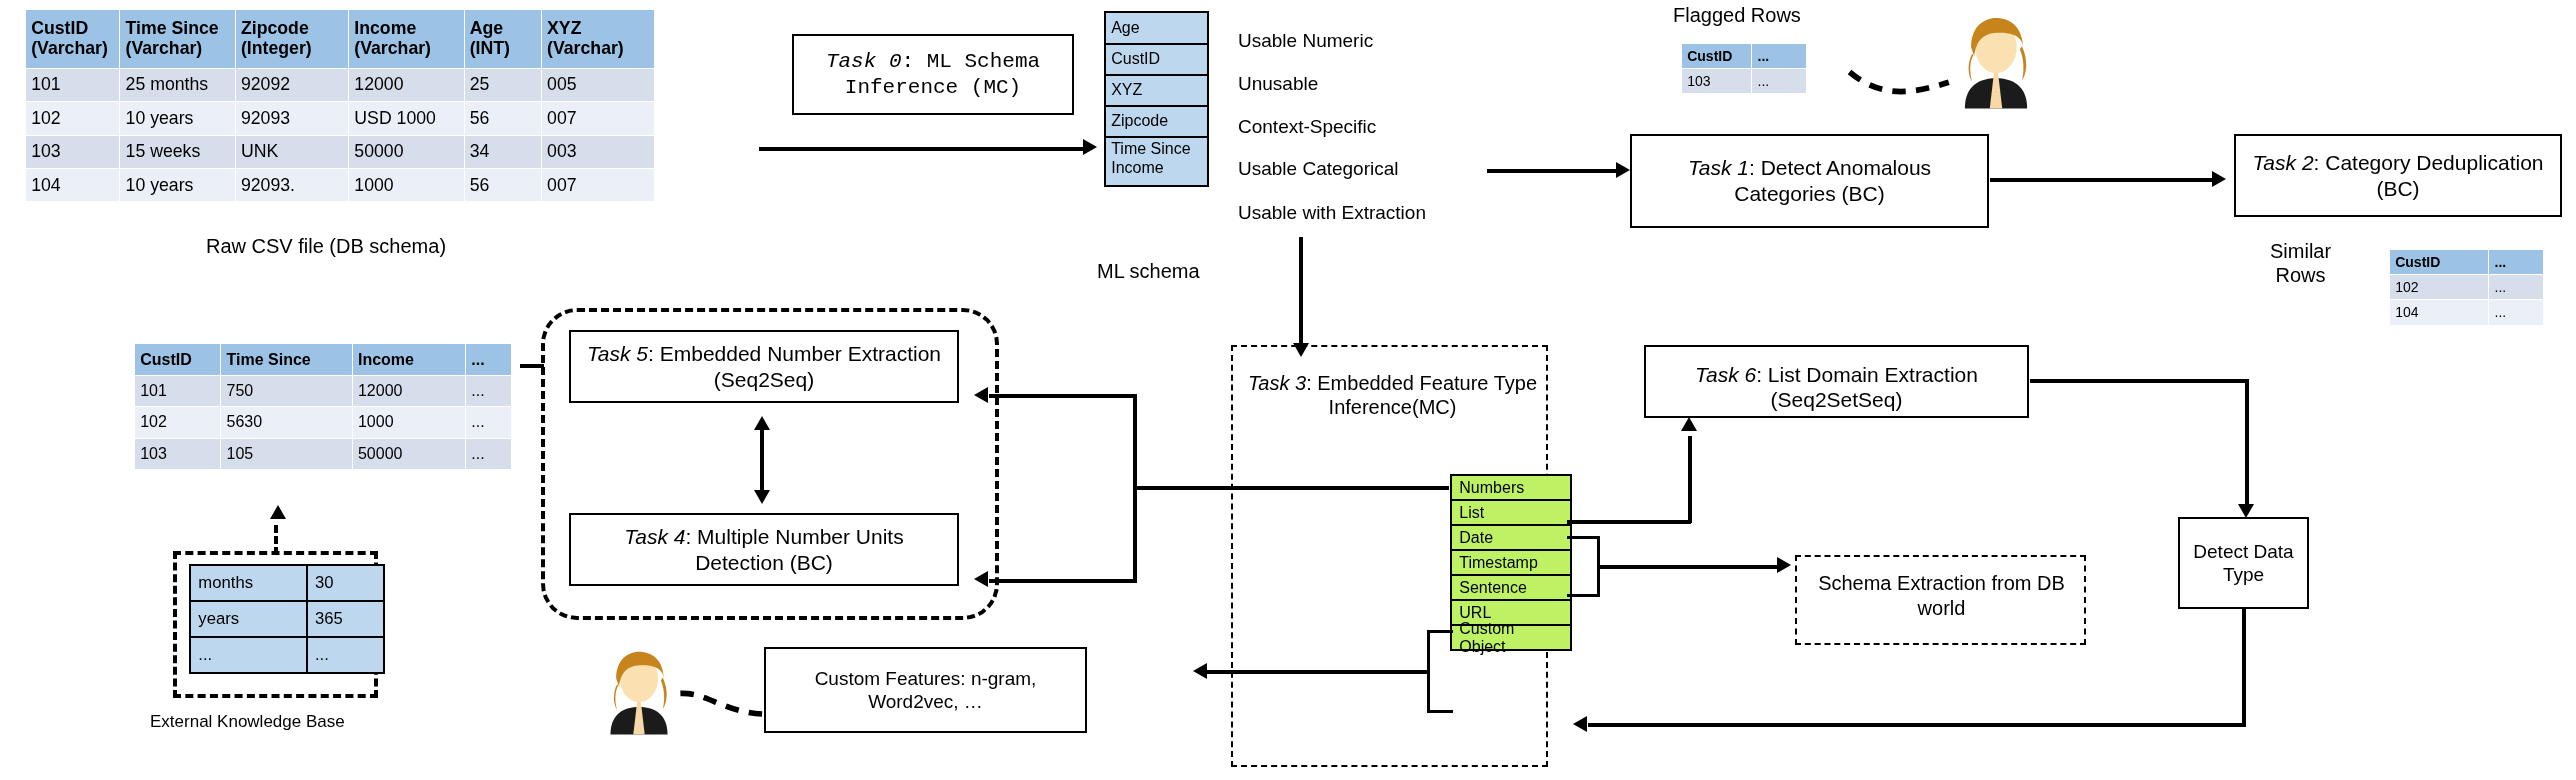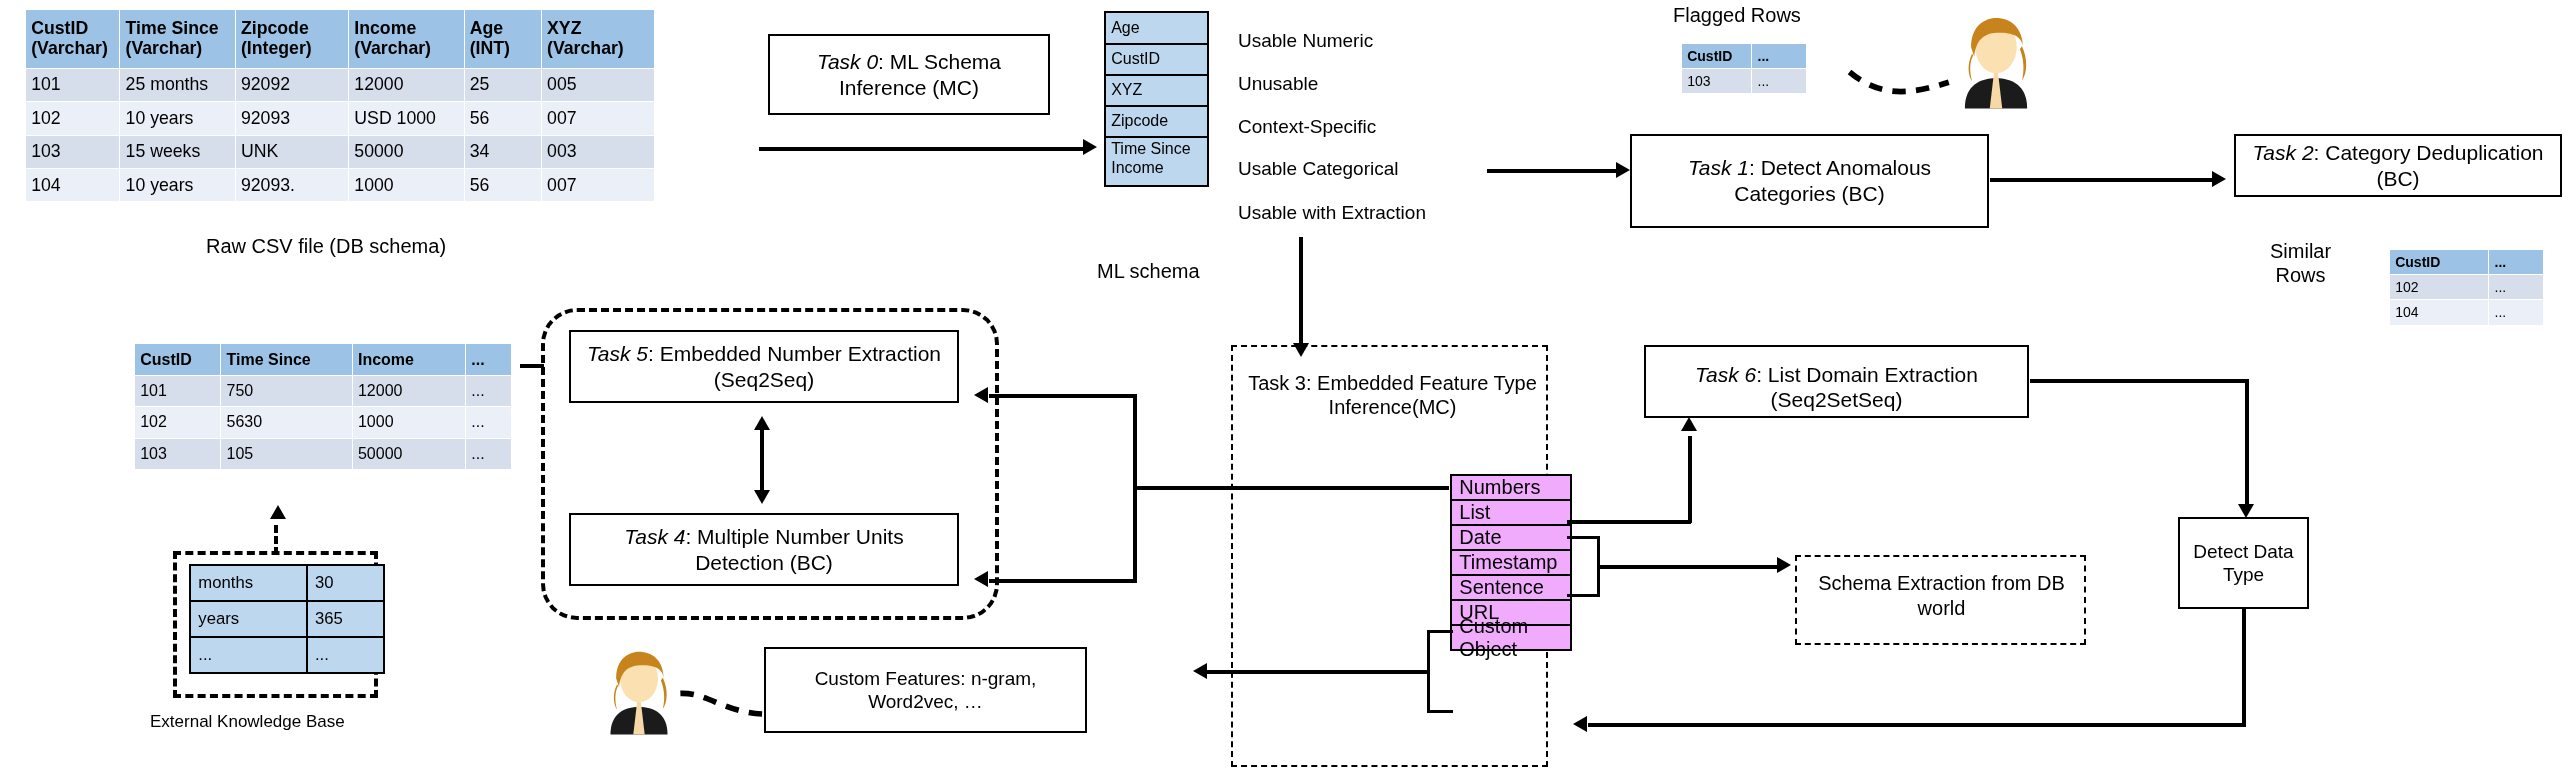--- a/index.html
+++ b/index.html
@@ -39,22 +39,22 @@
   .vlist .vrow{
     border-bottom:2.1px solid #000;background:#BDD7EE;
     font-size:16px;padding:3.1px 5.2px;line-height:1.18;
     display:flex;align-items:center;
   }
   .vlist .vrow:last-child{border-bottom:none;}
 
   
   .flist{border:2.1px solid #000;background:#BDD7EE;}
   .flist .frow{
-    border-bottom:2.1px solid #000;background:#f0abfc;
-    font-size:20px;padding:0 7.3px;height:23px;
+    border-bottom:2.1px solid #000;background:#bef264;
+    font-size:16px;padding:0 7.3px;height:23px;
     display:flex;align-items:center;
   }
   .flist .frow:last-child{border-bottom:none;}
 
   
   .tbox{
     border:2.1px solid #000;background:#fff;
     display:flex;align-items:center;justify-content:center;
     text-align:center;font-size:21px;line-height:1.22;
     padding:3.1px 7.3px;box-sizing:border-box;
@@ -147,21 +147,21 @@
       <td>10 years</td>
       <td>92093.</td>
       <td>1000</td>
       <td>56</td>
       <td>007</td>
     </tr>
   </tbody>
 </table>
 <div class="abs plain-label" style="left:206px;top:235px;">Raw CSV file (DB schema)</div>
 
-<div class="abs tbox" style="left:768px;top:34px;width:282px;height:81px;">
+<div class="abs tbox" style="left:792px;top:34px;width:282px;height:81px;font-family:Liberation Mono, monospace;">
   <div>
     <span class="ital">Task 0</span><span>: ML Schema Inference (MC)</span>
   </div>
 </div>
 
 <div class="abs hline" style="left:759px;top:147px;width:325px;"></div>
 <div class="abs ahead-r" style="left:1083px;top:139px;"></div>
 
 <div class="abs vlist" style="left:1104px;top:11.4px;width:101px;">
   <div class="vrow" style="height:23px;">Age</div>
@@ -216,21 +216,21 @@
 
 <div class="abs tbox" style="left:1630px;top:134px;width:359px;height:94px;">
   <div>
     <span class="ital">Task 1</span><span>: Detect Anomalous Categories (BC)</span>
   </div>
 </div>
 
 <div class="abs hline" style="left:1990px;top:178px;width:224px;"></div>
 <div class="abs ahead-r" style="left:2212px;top:171px;"></div>
 
-<div class="abs tbox" style="left:2234px;top:134px;width:328px;height:63px;">
+<div class="abs tbox" style="left:2234px;top:134px;width:328px;height:83px;">
   <div>
     <span class="ital">Task 2</span><span>: Category Deduplication (BC)</span>
   </div>
 </div>
 
 <div class="abs plain-label" style="left:2270px;top:240px;text-align:center;">Similar
 Rows</div>
 <table class="dt mini abs" style="left:2389px;top:249px;">
   <thead>
     <tr>
@@ -325,21 +325,21 @@
 
 <div class="abs vline" style="left:1133px;top:396px;height:186px;"></div>
 <div class="abs hline" style="left:989px;top:394px;width:148px;"></div>
 <div class="abs ahead-l" style="left:974px;top:387px;"></div>
 <div class="abs hline" style="left:989px;top:579px;width:148px;"></div>
 <div class="abs ahead-l" style="left:974px;top:571px;"></div>
 <div class="abs hline" style="left:1133px;top:486px;width:316px;"></div>
 
 <div class="abs dashbox fine" style="left:1231px;top:345px;width:317px;height:422px;"></div>
 <div class="abs" style="left:1239px;top:371px;width:307px;text-align:center;font-size:20px;line-height:1.2;">
-  <span class="ital" style="">Task 3</span><span>: Embedded Feature Type Inference(MC)</span>
+  <span class="ital" style="font-style:italic;">Task 3</span><span>: Embedded Feature Type Inference(MC)</span>
 </div>
 
 <div class="abs flist" style="left:1450px;top:474px;width:118px;">
   <div class="frow">Numbers</div>
   <div class="frow">List</div>
   <div class="frow">Date</div>
   <div class="frow">Timestamp</div>
   <div class="frow">Sentence</div>
   <div class="frow">URL</div>
   <div class="frow">Custom Object</div>

